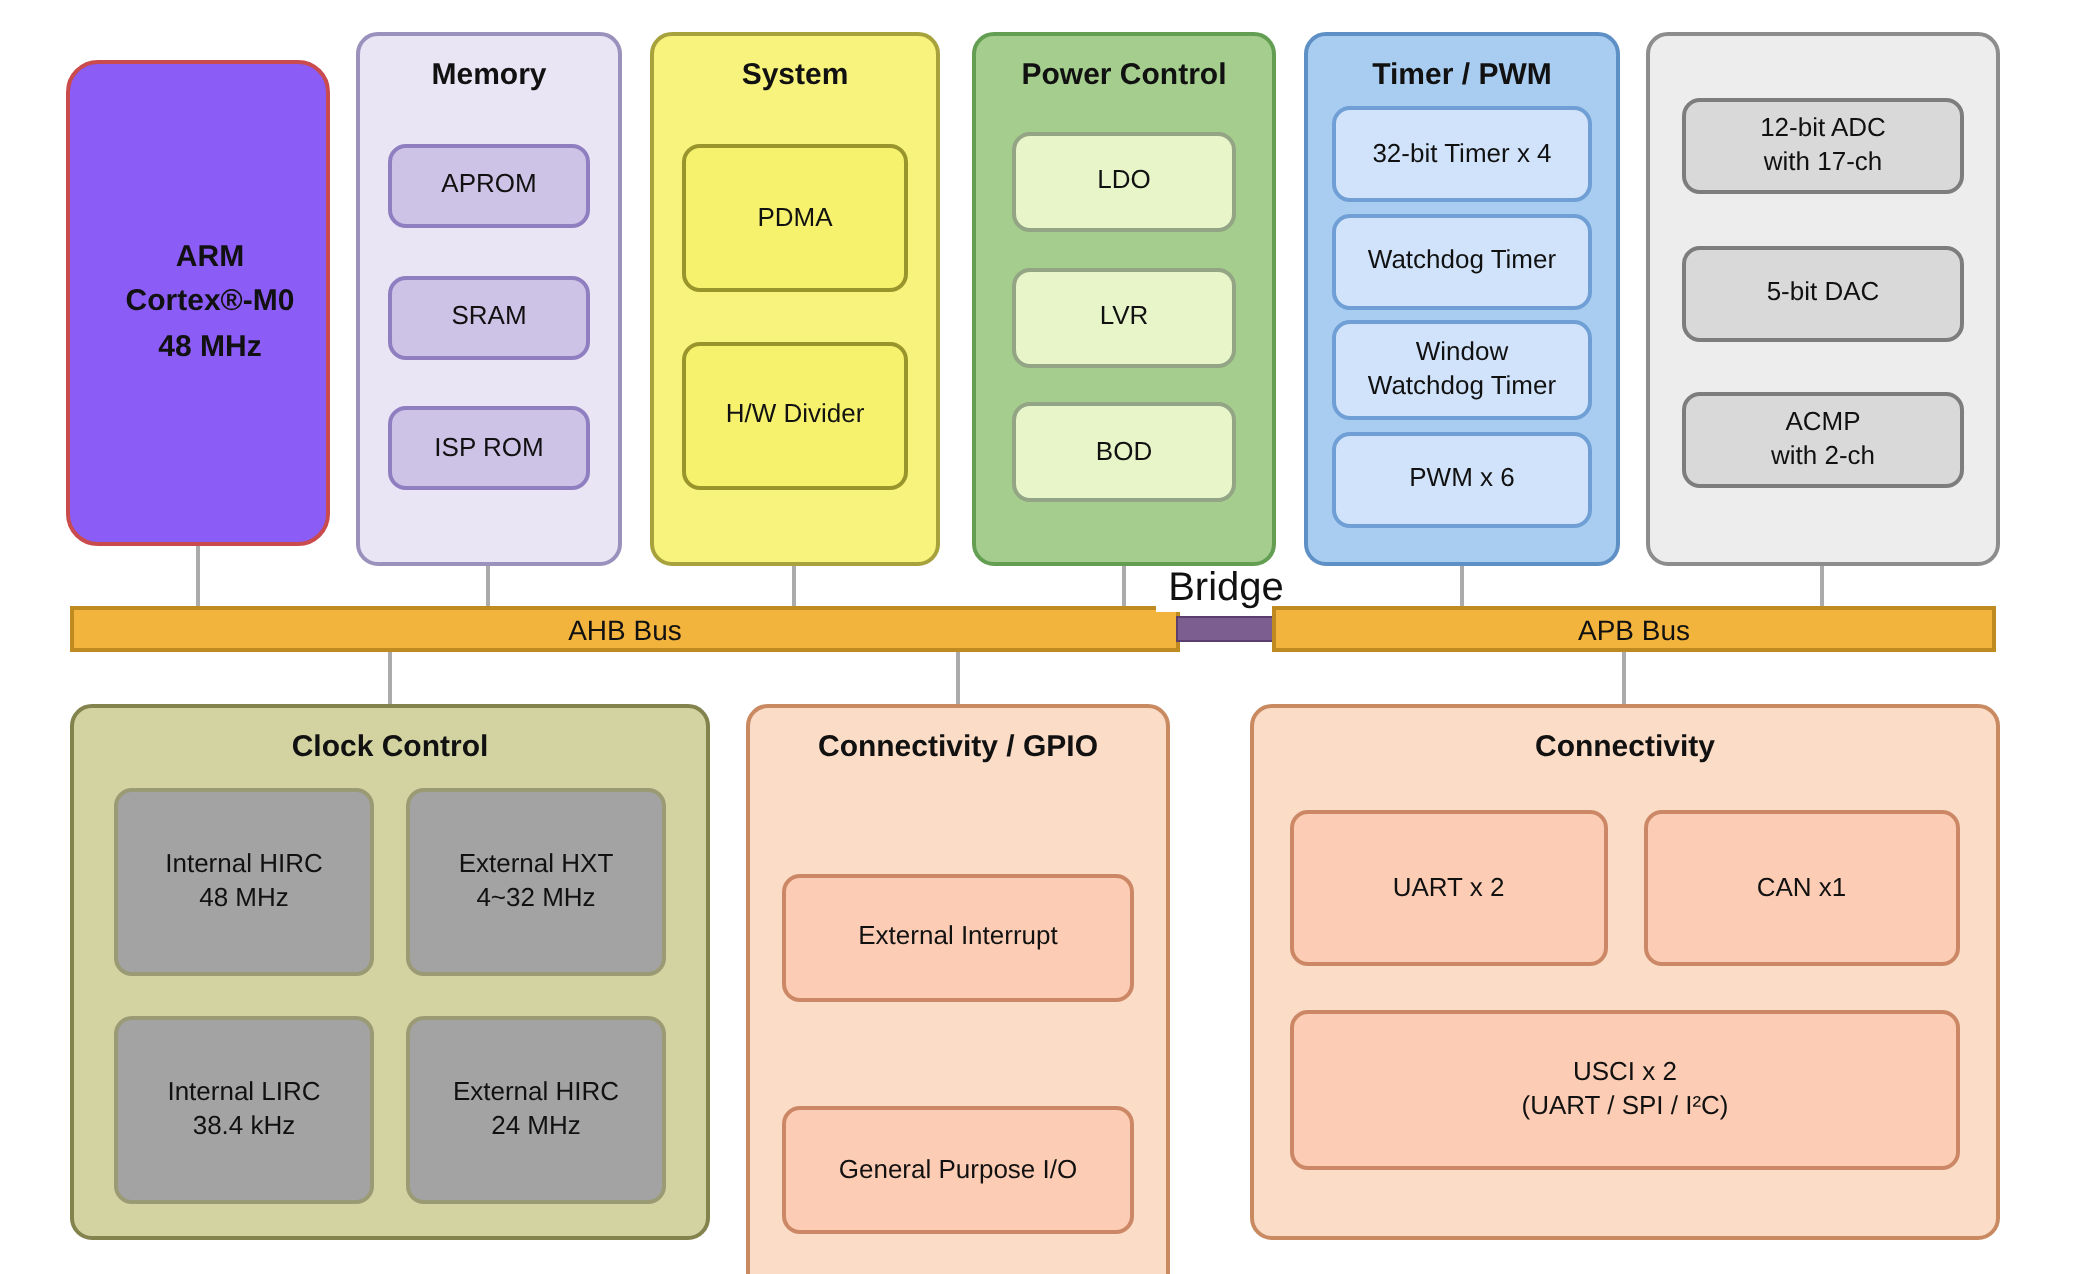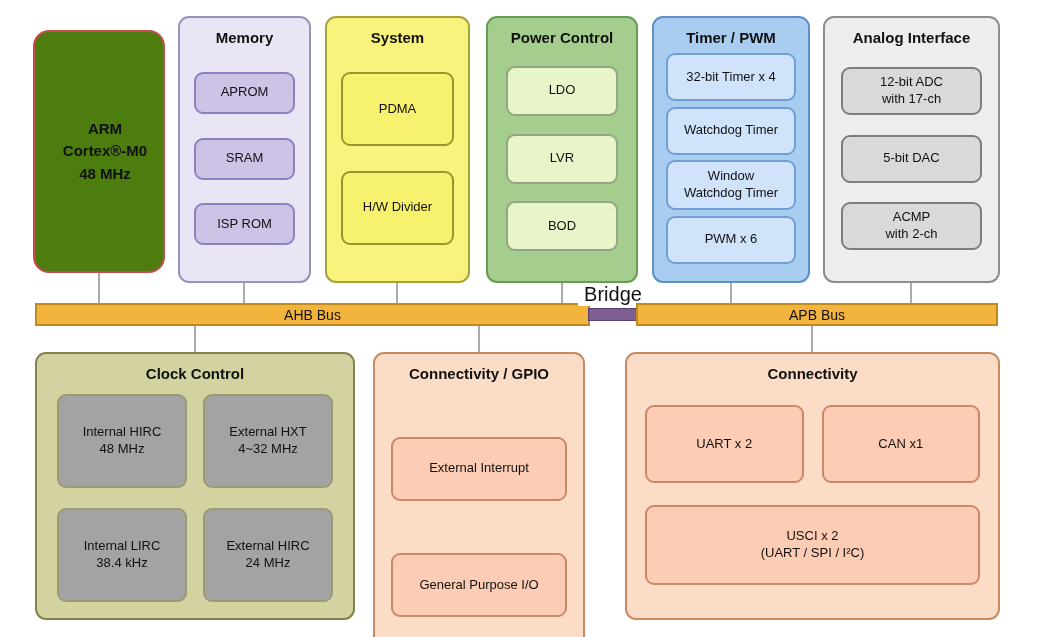--- a/index.html
+++ b/index.html
@@ -45,21 +45,21 @@
     text-align: center;
     font-size: 13px;
     line-height: 1.3;
     white-space: pre-line;
   }
 
   
   .cpu {
     position: absolute;
     left: 33px; top: 30px; width: 132px; height: 243px;
-    background: #4d7c0f;
+    background: #8b5cf6;
     border: 2px solid #c94b4d;
     border-radius: 16px;
     display: flex; align-items: center; justify-content: center; padding-left: 12px;
   }
   .cpu-label {
     font-weight: bold;
     font-size: 15px;
     text-align: center;
     white-space: pre-line;
     line-height: 1.5;
@@ -179,21 +179,20 @@
     <div class="subs">
       <div class="sub">32-bit Timer x 4</div>
       <div class="sub">Watchdog Timer</div>
       <div class="sub twoline">Window
 Watchdog Timer</div>
       <div class="sub">PWM x 6</div>
     </div>
   </div>
 
   <div class="group analog">
-    <div class="gtitle">Analog Interface</div>
     <div class="subs">
       <div class="sub">12-bit ADC
 with 17-ch</div>
       <div class="sub">5-bit DAC</div>
       <div class="sub">ACMP
 with 2-ch</div>
     </div>
   </div>
 
   <div class="vline" style="left:98px;  top:273px; height:30px;"></div>

